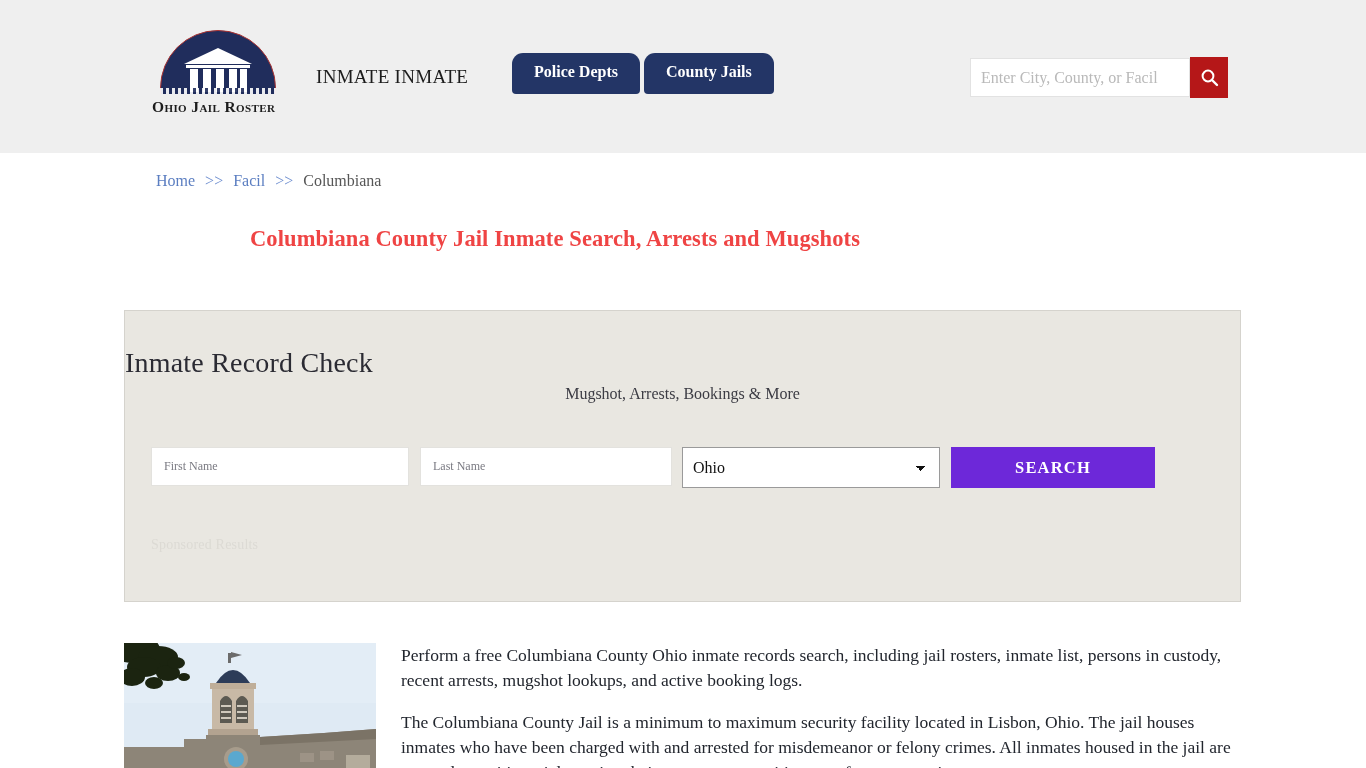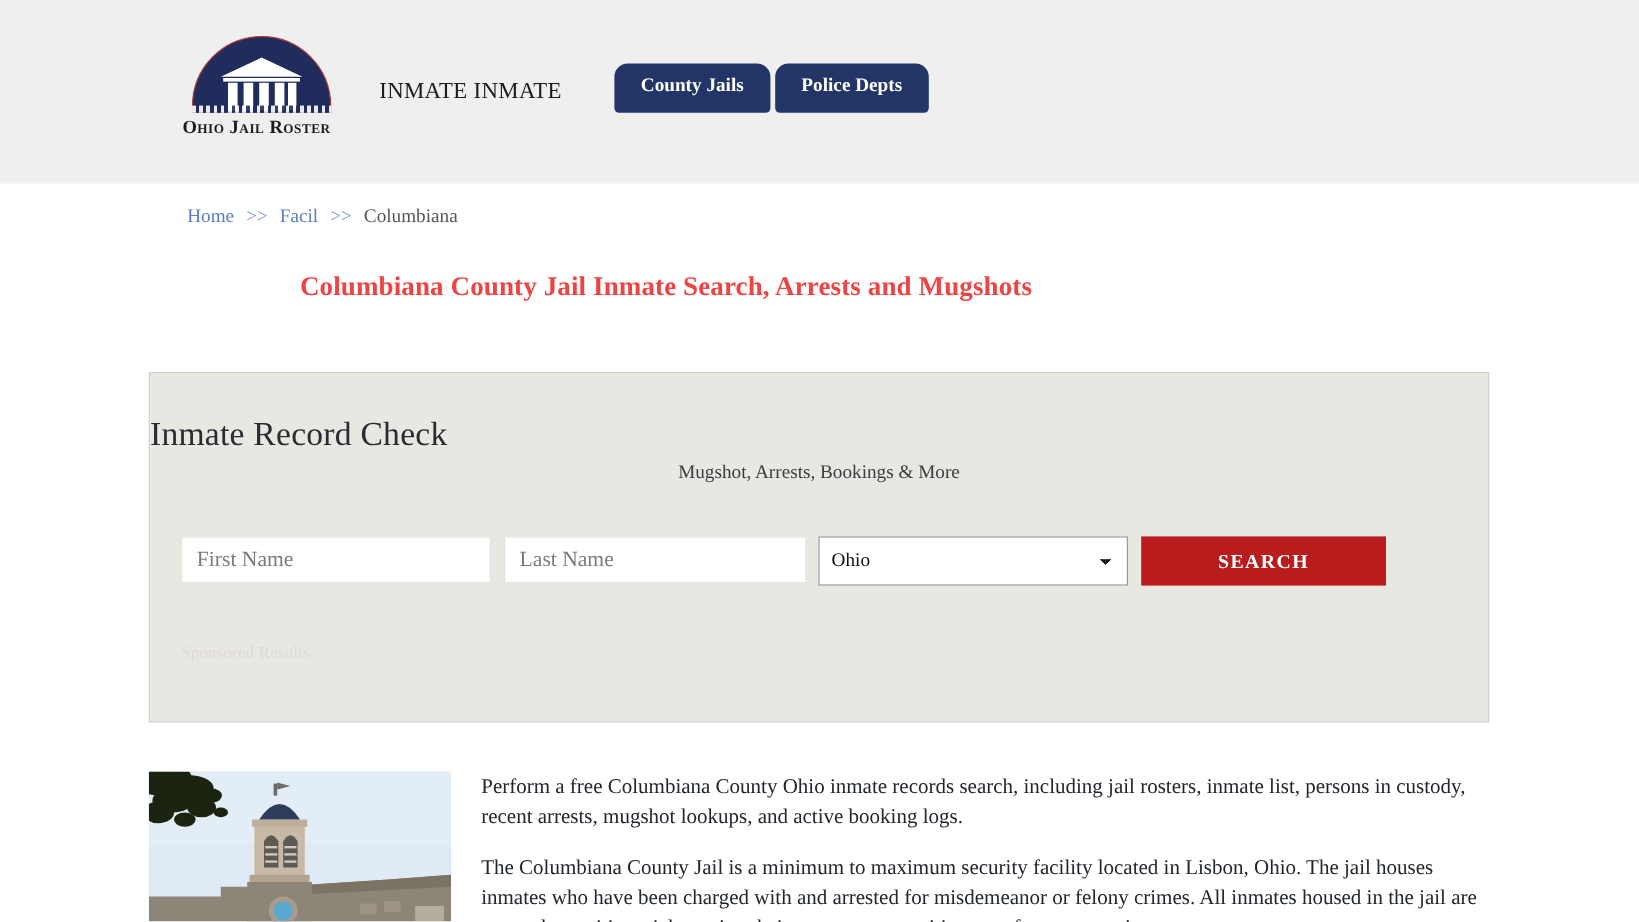--- a/index.html
+++ b/index.html
@@ -169,21 +169,21 @@
     left: 26px; top: 136px;
     width: 1064px;
     display: flex;
     align-items: flex-start;
   }
   .fld {
     height: 39px;
     border: 1px solid #e3e2de;
     background: #ffffff;
     font-family: "Liberation Serif", serif;
-    font-size: 18px;
+    font-size: 12px;
     color: #701a75;
     padding: 0 12px;
     outline: none;
   }
   .fld::placeholder { color: #7a7a82; }
   .fld-first { width: 258px; margin-right: 11px; }
   .fld-last  { width: 252px; margin-right: 10px; }
   .fld-state {
     width: 258px; height: 41px;
     border: 1px solid #9a9a9a;
@@ -200,21 +200,21 @@
       linear-gradient(135deg, #111 50%, transparent 50%);
     background-position:
       calc(100% - 18px) 18px,
       calc(100% - 13px) 18px;
     background-size: 5px 5px, 5px 5px;
     background-repeat: no-repeat;
     cursor: pointer;
   }
   .btn-search {
     width: 204px; height: 41px;
-    background: #b91c1c;
+    background: #6d28d9;
     color: #ffffff;
     border: none;
     font-family: "Liberation Serif", serif;
     font-size: 16.5px;
     font-weight: bold;
     letter-spacing: 1.2px;
     cursor: pointer;
   }
   .sponsored {
     position: absolute;
@@ -265,24 +265,33 @@
           <rect x="58" y="23" width="7" height="23" fill="#ffffff"></rect>
         </svg>
         <div class="logo-base-dots"></div>
       </div>
       <div class="logo-text">Ohio Jail Roster</div>
     </div>
 
     <div class="inmate-search-label">INMATE INMATE</div>
 
     <div class="nav-tabs">
+      <div class="nav-tab">Police Depts</div>
       <div class="nav-tab">County Jails</div>
-      <div class="nav-tab">Police Depts</div>
     </div>
 
+    <div class="search-wrap">
+      <input class="search-input" type="text" placeholder="Enter City, County, or Facil" style="">
+      <button class="search-btn">
+        <svg width="19" height="19" viewBox="0 0 19 19">
+          <circle cx="8" cy="8" r="5.4" fill="none" stroke="#ffffff" stroke-width="2"></circle>
+          <line x1="12" y1="12" x2="17" y2="17" stroke="#ffffff" stroke-width="2.4" stroke-linecap="round"></line>
+        </svg>
+      </button>
+    </div>
 
   </div>
 </div>
 
 <div class="breadcrumb">
   <a href="#">Home</a>
   <span class="sep">&gt;&gt;</span>
   <a href="#">Facil</a>
   <span class="sep">&gt;&gt;</span>
   <span class="current">Columbiana</span>

